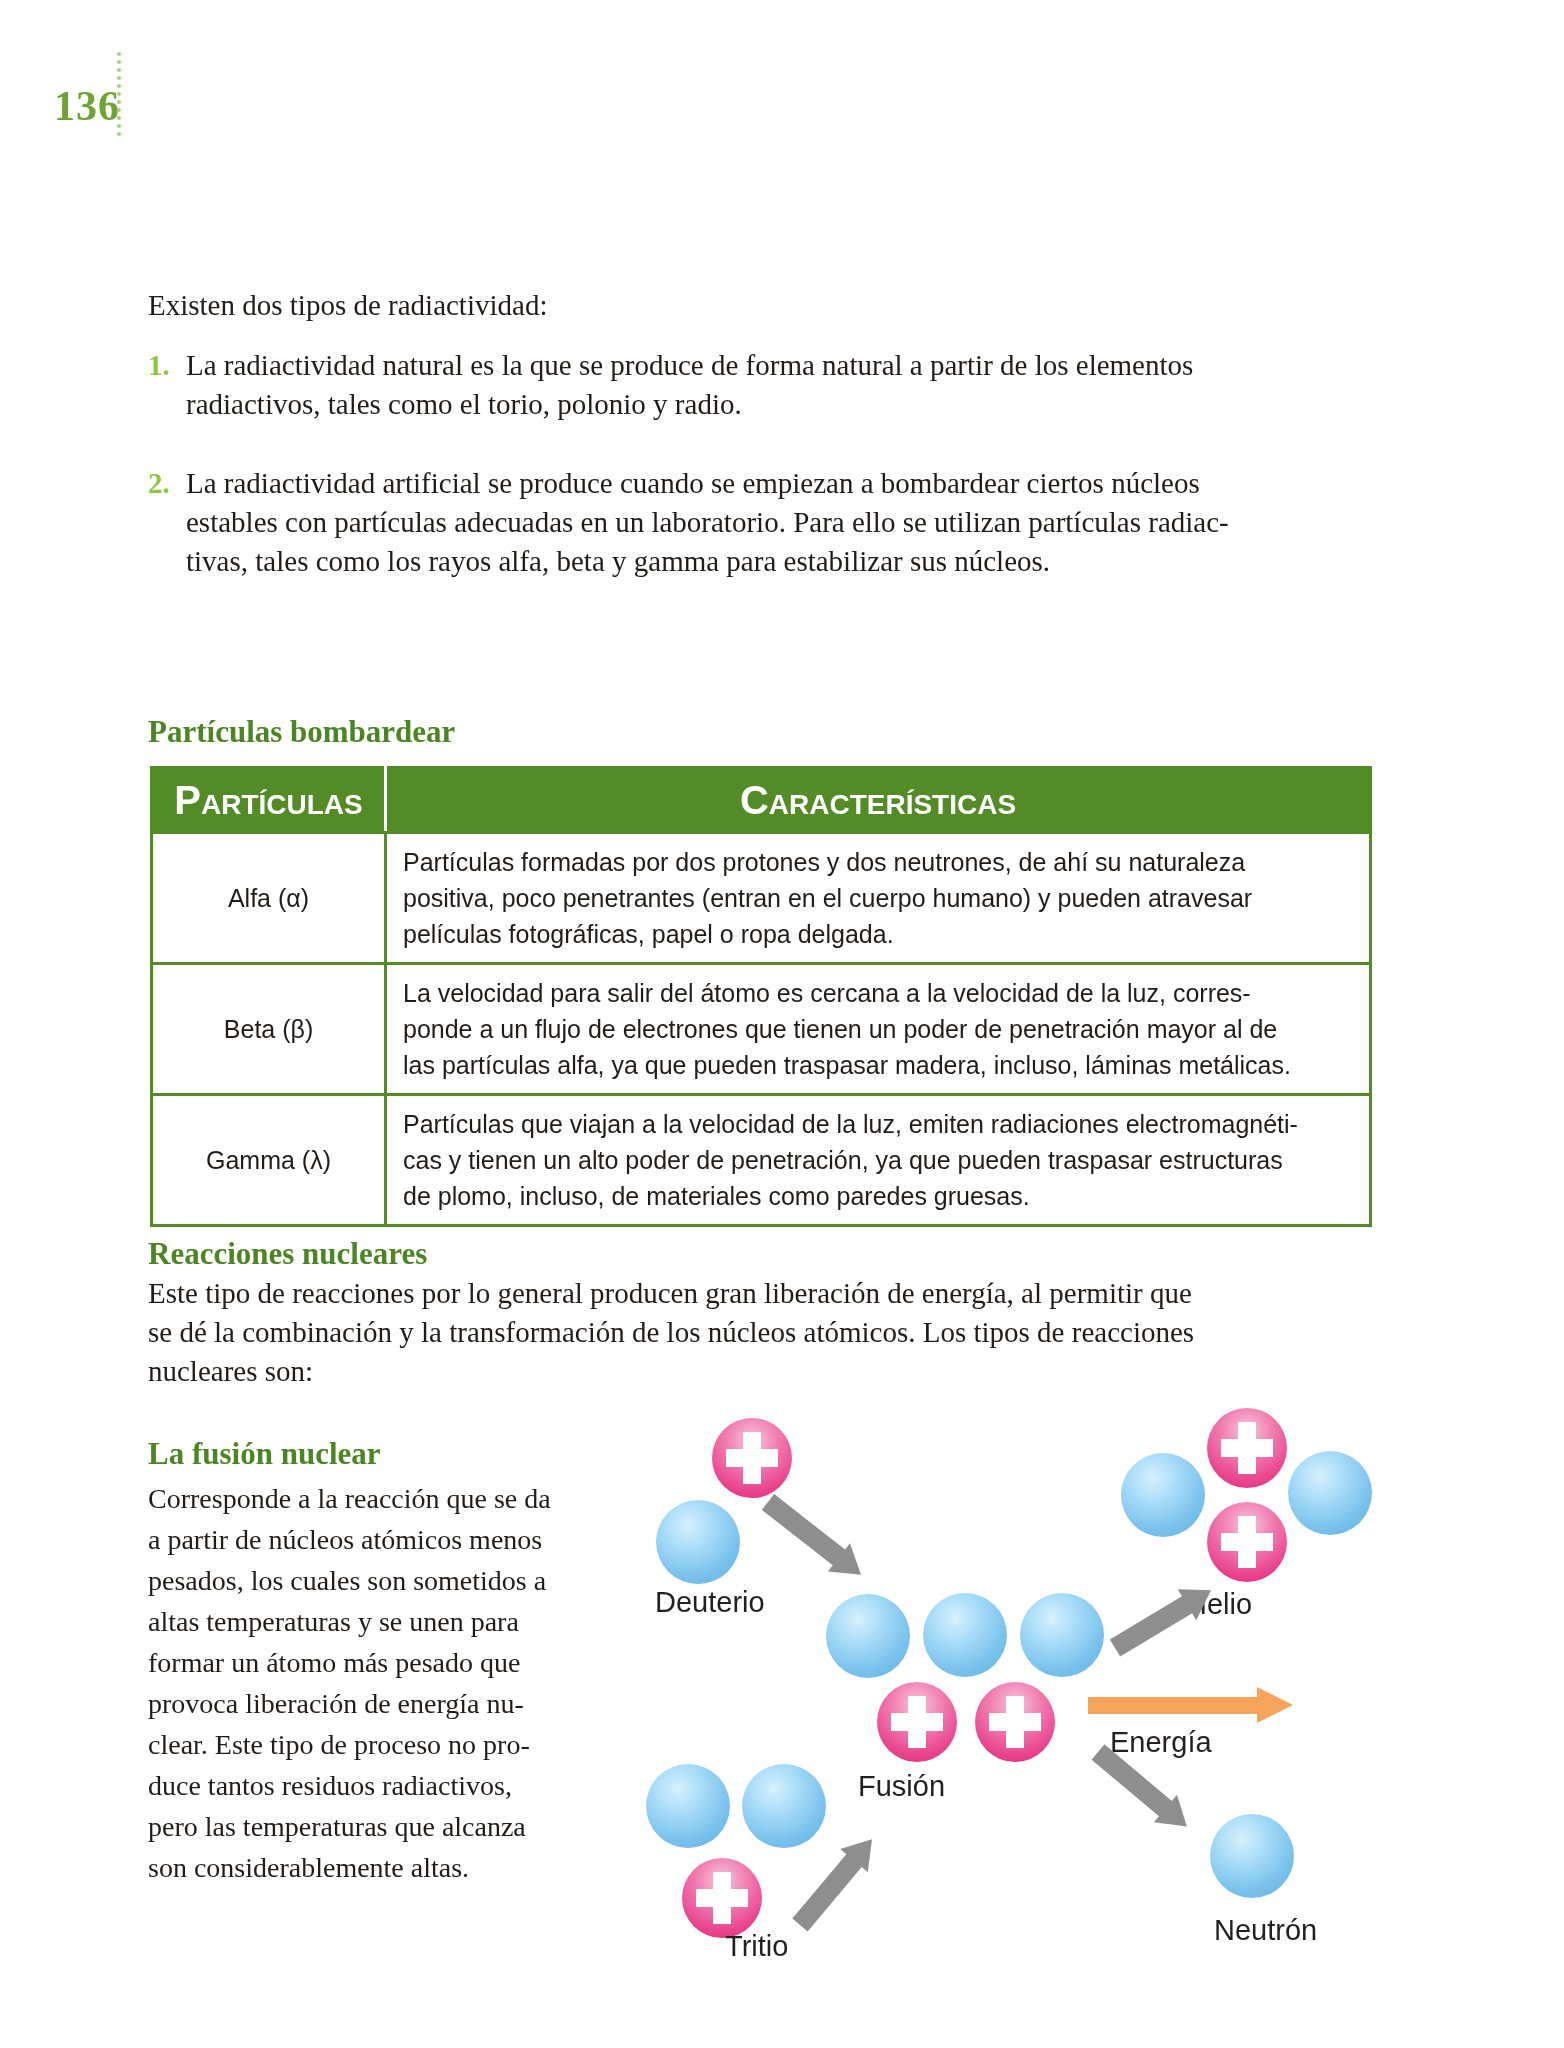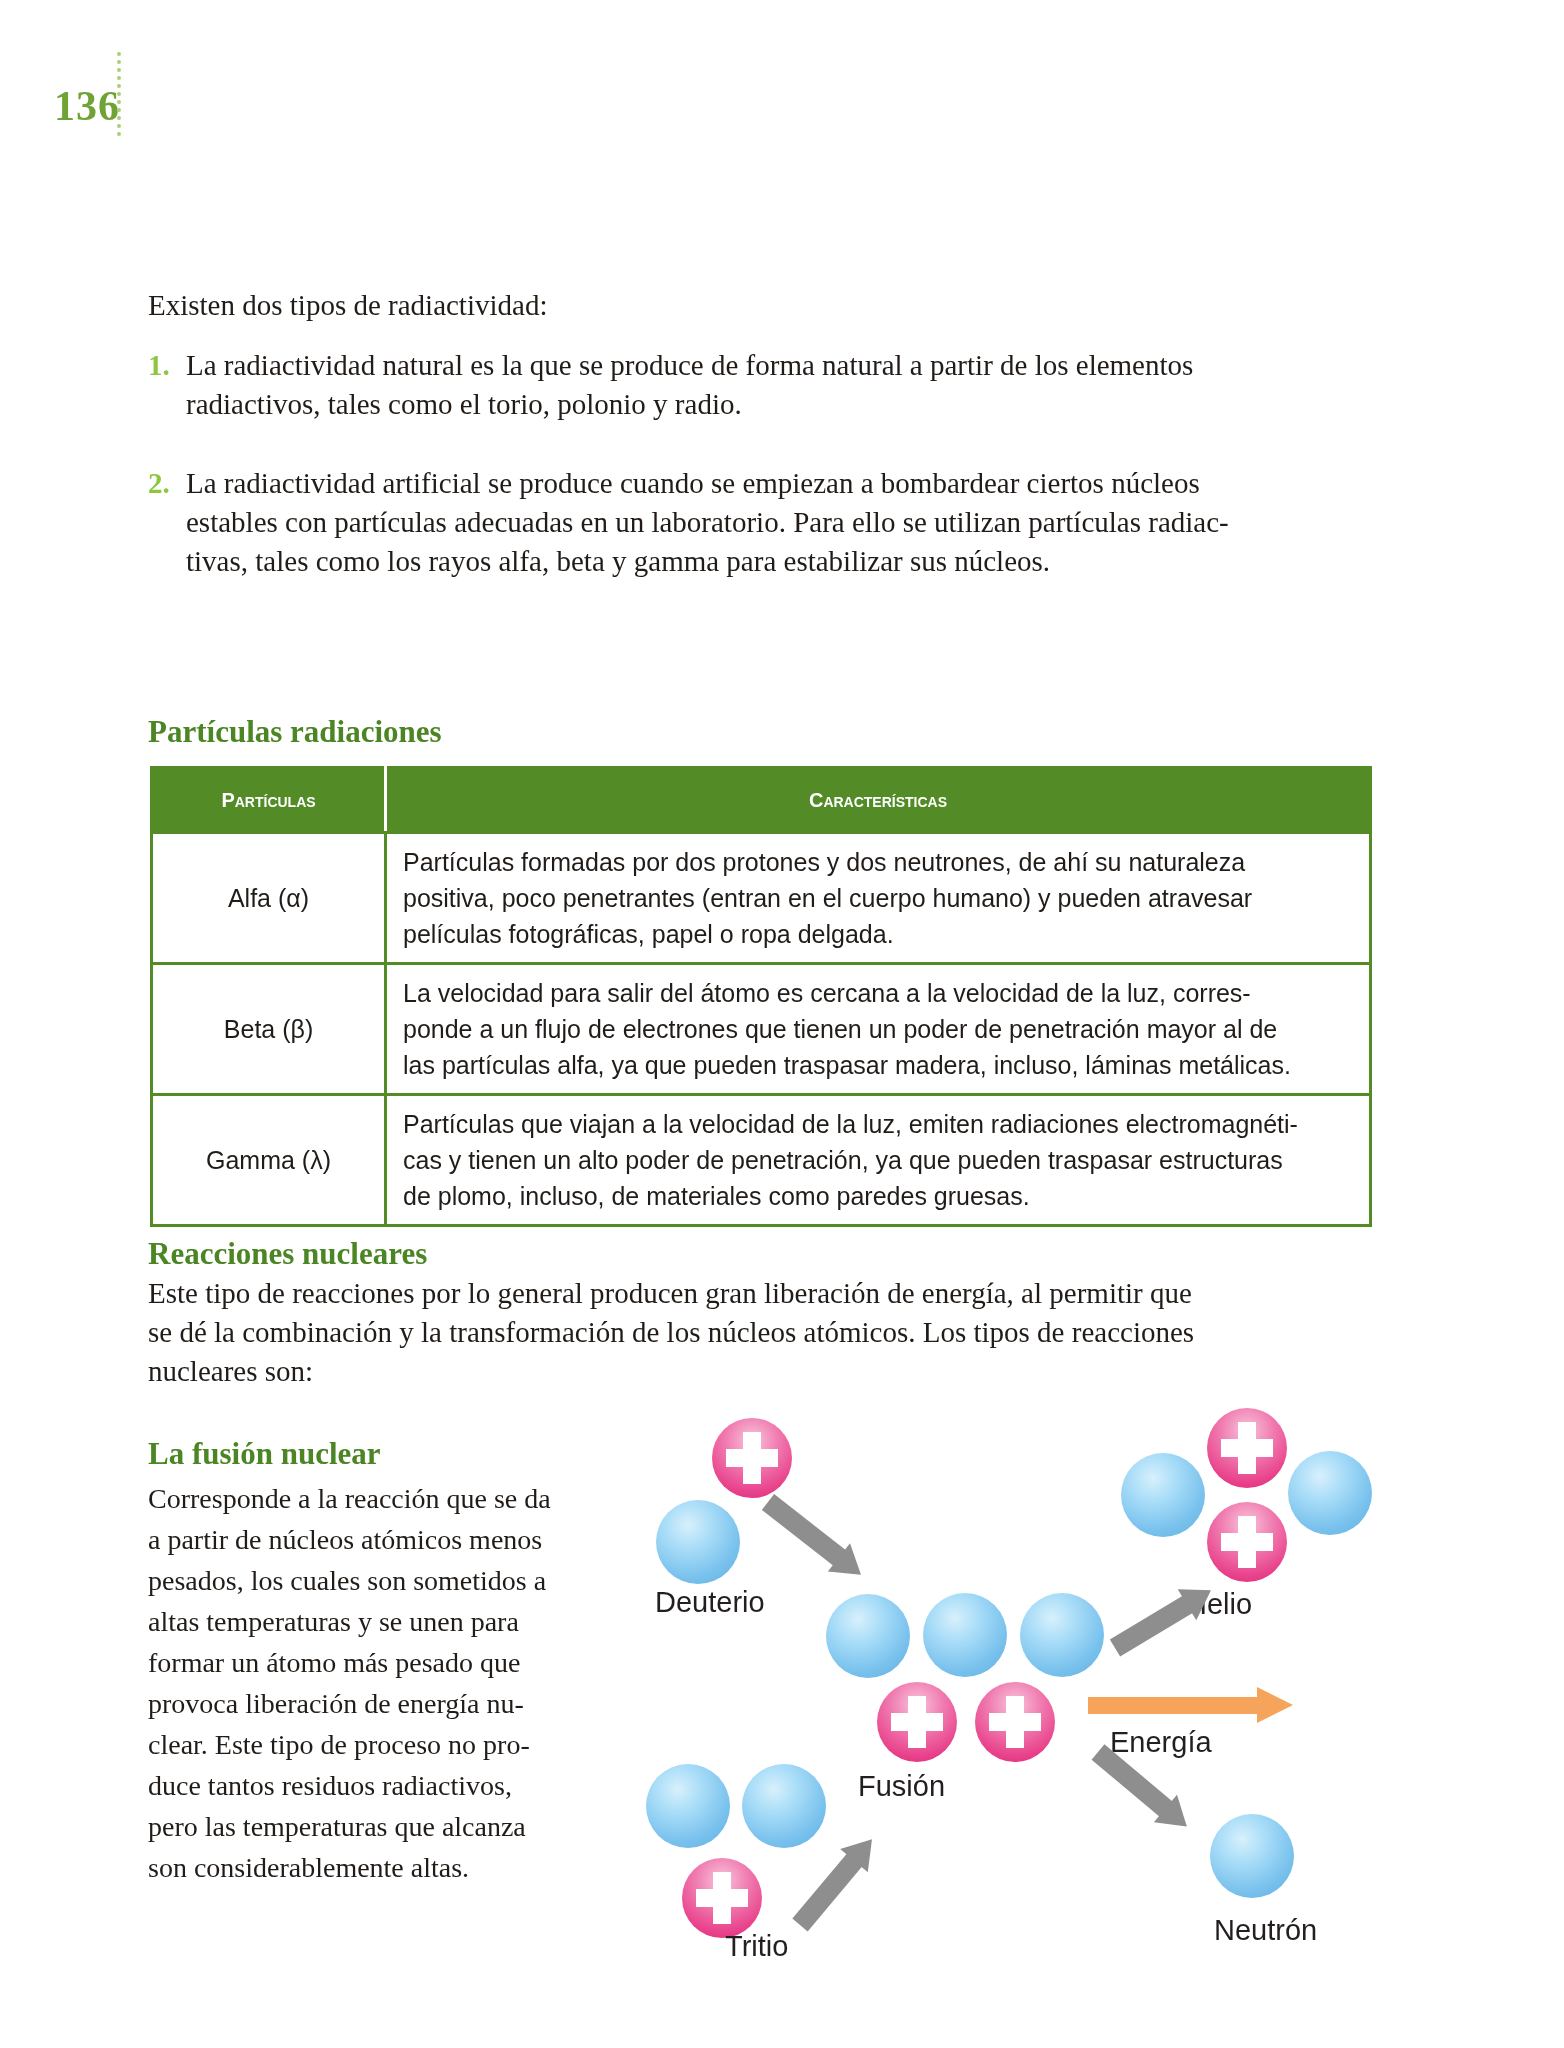--- a/index.html
+++ b/index.html
@@ -41,21 +41,21 @@
     font-size:31px;font-weight:bold;color:#4c8523;
   }
   
   .ptable{
     position:absolute;left:150px;top:766px;width:1222px;
     border:3px solid #538c26;border-collapse:collapse;
     font-family:"Liberation Sans", sans-serif;
   }
   .ptable th{
     background:#538c26;color:#ffffff;
-    font-variant:small-caps;font-weight:bold;font-size:20px;
+    font-variant:small-caps;font-weight:bold;font-size:40px;
     height:60px;border:3px solid #538c26;
   }
   .ptable th:first-child{border-right:3px solid #ffffff;width:229px;}
   .ptable td{
     border:3px solid #538c26;background:#ffffff;
     font-size:25px;line-height:36px;color:#211c18;
     vertical-align:middle;
   }
   .ptable td.pname{text-align:center;width:229px;}
   .ptable td.pdesc{padding:10px 16px;white-space:pre-line;}
@@ -115,21 +115,21 @@
 radiactivos, tales como el torio, polonio y radio.</div>
   </div>
   <div class="list-item" style="top:464px;">
     <span class="list-num">2.</span>
     <div class="list-body">La radiactividad artificial se produce cuando se empiezan a bombardear ciertos núcleos
 estables con partículas adecuadas en un laboratorio. Para ello se utilizan partículas radiac-
 tivas, tales como los rayos alfa, beta y gamma para estabilizar sus núcleos.</div>
   </div>
 
 
-  <div class="h-green" style="top:714px;">Partículas radiaciones</div>
+  <div class="h-green" style="top:714px;">Partículas bombardear</div>
 
   <table class="ptable">
     <thead>
       <tr>
         <th>Partículas</th>
         <th>Características</th>
       </tr>
     </thead>
     <tbody>
       <tr>

